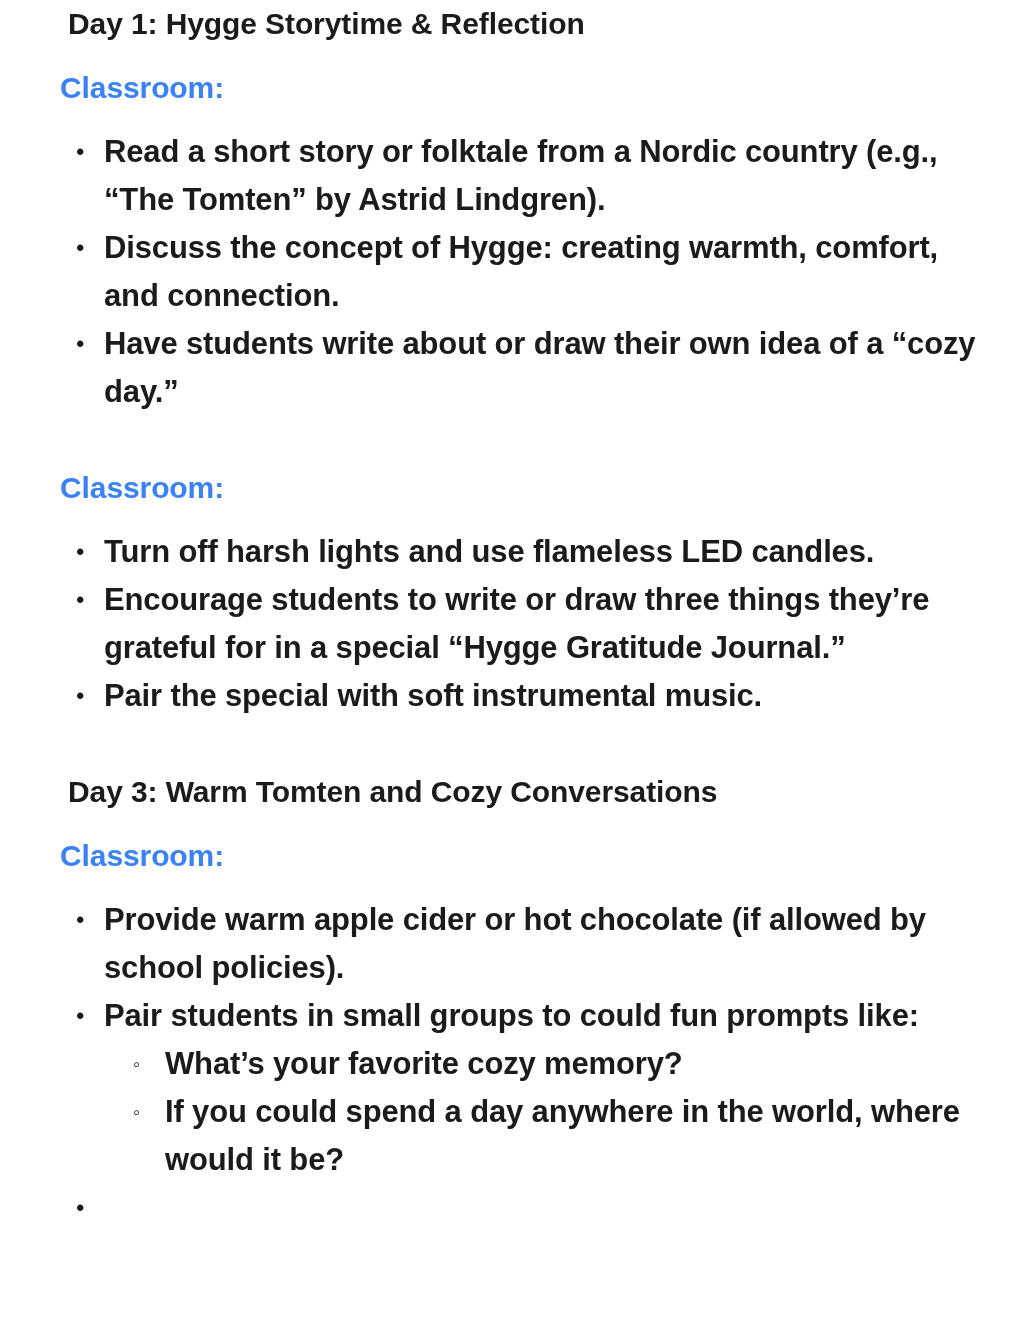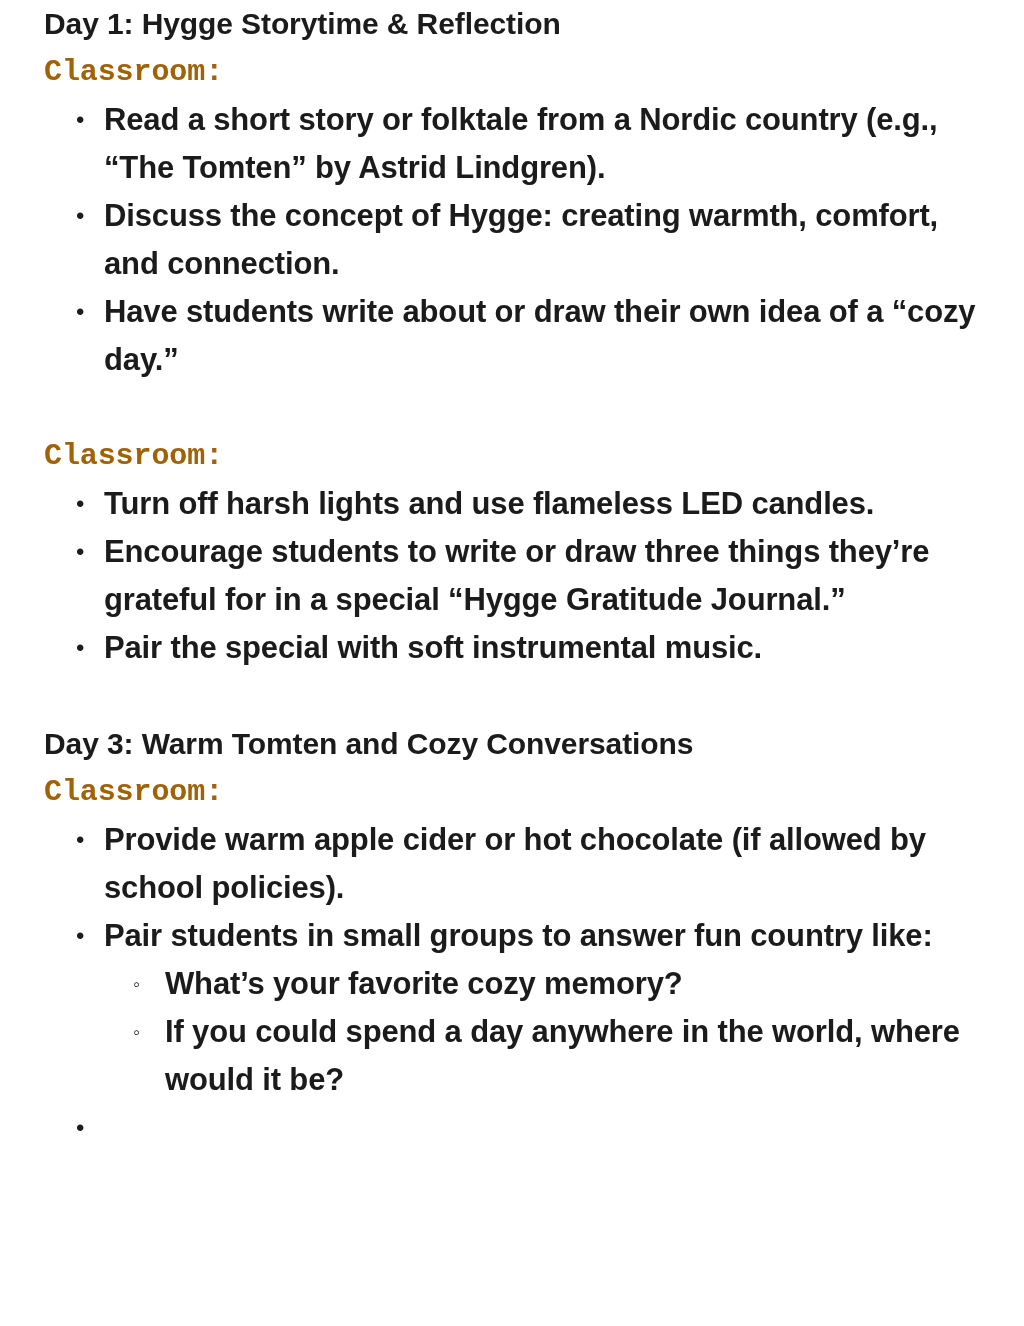--- a/index.html
+++ b/index.html
@@ -40,36 +40,35 @@
     margin-top: 48px;
   }
 
   
   .heading {
     font-size: 30px;
     font-weight: bold;
     line-height: 48px;
     letter-spacing: -0.1px;
     margin: 0;
-    padding-left: 44px;
+    padding-left: 68px;
     white-space: nowrap;
     color: #1b1b1b;
   }
   .heading .lead-regular {
     font-weight: normal;
   }
   .subheading {
     font-size: 30px;
     font-weight: bold;
     line-height: 48px;
     letter-spacing: -0.1px;
-    margin: 0;
+    margin: 16px;
     padding-left: 44px;
-    color: #a16207;
-    font-family: Liberation Mono, monospace;
+    color: #3b82f6;
   }
 
   
   ul.bullets {
     list-style: none;
     margin: 0;
     padding: 0;
   }
   ul.bullets > li.bullet {
     position: relative;
@@ -172,21 +171,21 @@
     <section class="section">
       <h2 class="heading"><span>Day 3: Warm Tomten and Cozy Conversations</span></h2>
       <h3 class="subheading">Classroom:</h3>
       <ul class="bullets">
         <li class="bullet">
           <span class="marker">•</span>
           <span class="text">Provide warm apple cider or hot chocolate (if allowed by school policies).</span>
         </li>
         <li class="bullet">
           <span class="marker">•</span>
-          <span class="text">Pair students in small groups to answer fun country like:</span>
+          <span class="text">Pair students in small groups to could fun prompts like:</span>
         </li>
         <ul class="subbullets">
           <li class="subbullet">
             <span class="marker">◦</span>
             <span class="text">What’s your favorite cozy memory?</span>
           </li>
           <li class="subbullet">
             <span class="marker">◦</span>
             <span class="text">If you could spend a day anywhere in the world, where would it be?</span>
           </li>

